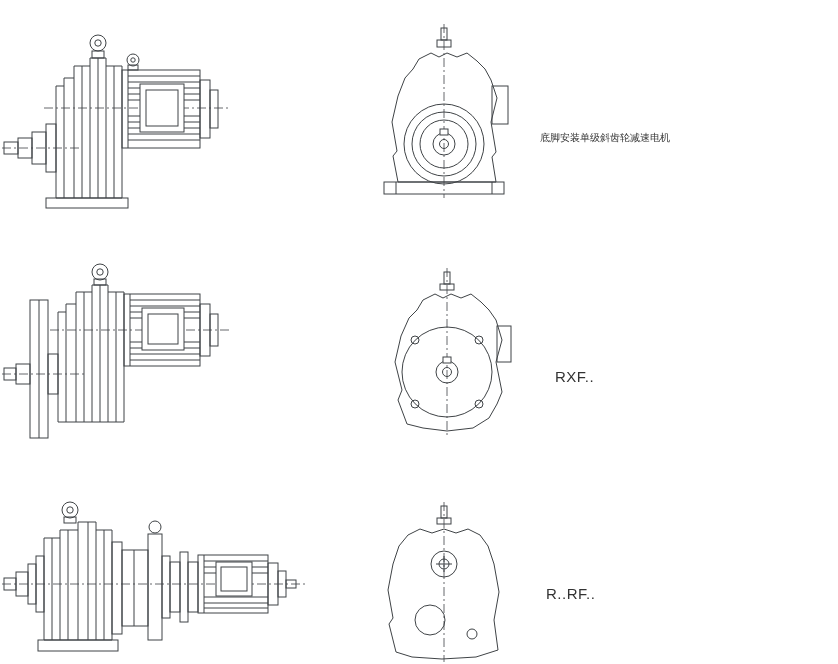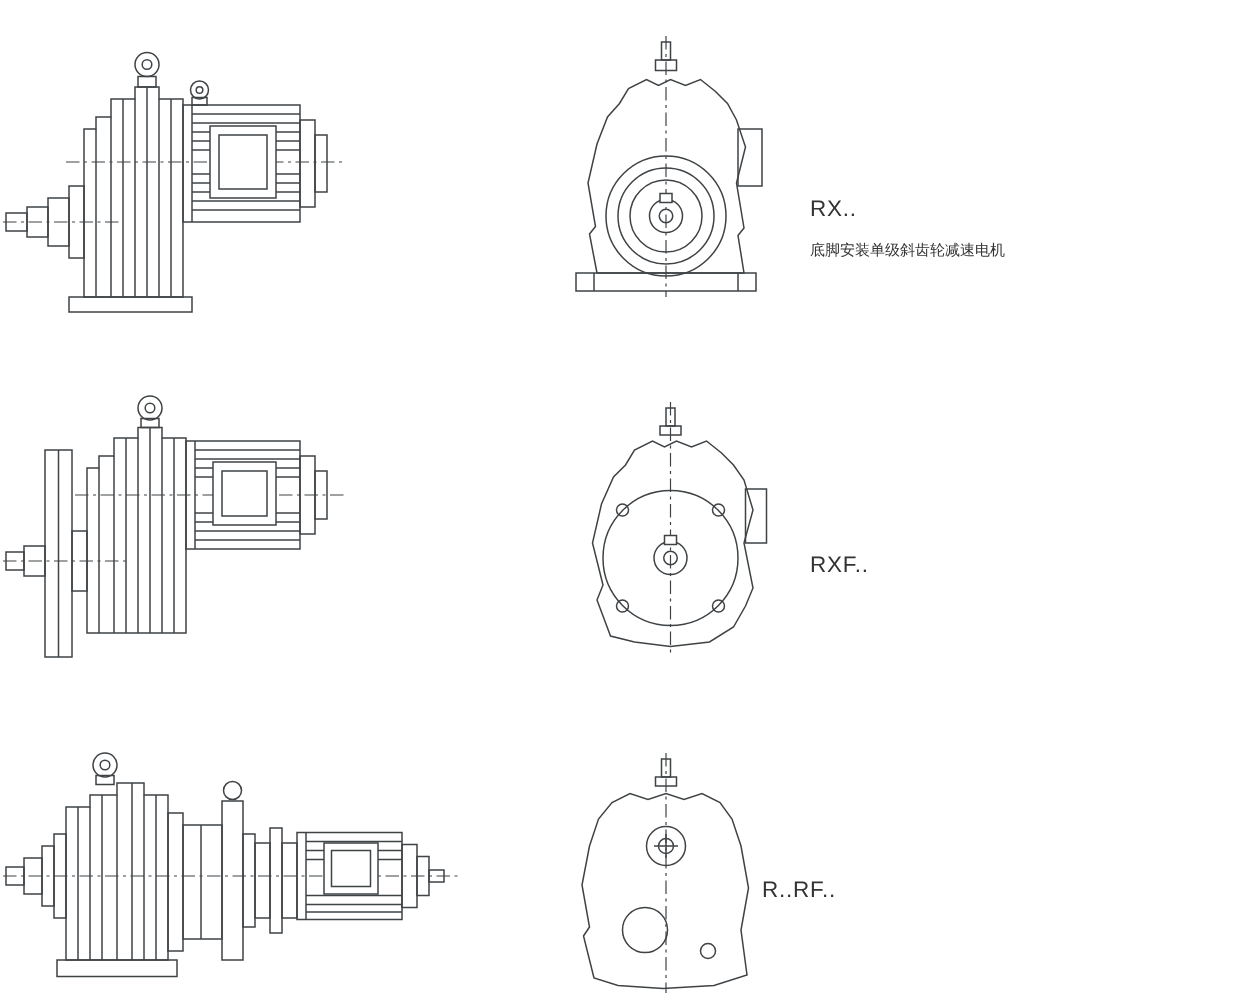--- a/index.html
+++ b/index.html
@@ -83,21 +83,20 @@
       <rect class="ln wf" x="58" y="105" width="8" height="6"></rect>
     </g>
     <g>
       <rect class="ln" x="2" y="158" width="120" height="12"></rect>
       <line class="ln" x1="14" y1="158" x2="14" y2="170"></line>
       <line class="ln" x1="110" y1="158" x2="110" y2="170"></line>
     </g>
   </svg>
 
   <div class="label-block" style="left:540px;top:131px;">
-    <p class="model">RX..</p>
     <p class="desc">底脚安装单级斜齿轮减速电机</p>
   </div>
 
   <svg class="view" style="left:2px;top:262px;" width="230" height="180" viewBox="0 0 230 180">
     <line class="cl" x1="0" y1="112" x2="82" y2="112"></line>
     <line class="cl" x1="48" y1="68" x2="228" y2="68"></line>
     <g>
       <rect class="ln" x="2" y="106" width="12" height="12"></rect>
       <rect class="ln" x="14" y="102" width="14" height="20"></rect>
     </g>
@@ -152,21 +151,21 @@
       <circle class="ln" cx="94" cy="72" r="4"></circle>
       <circle class="ln" cx="30" cy="72" r="4"></circle>
       <circle class="ln" cx="30" cy="136" r="4"></circle>
       <circle class="ln" cx="94" cy="136" r="4"></circle>
       <circle class="ln" cx="62" cy="104" r="11"></circle>
       <circle class="ln" cx="62" cy="104" r="4.5"></circle>
       <rect class="ln wf" x="58" y="89" width="8" height="6"></rect>
     </g>
   </svg>
 
-  <div class="label-block" style="left:540px;top:368px;">
+  <div class="label-block" style="left:555px;top:368px;">
     <p class="model">RXF..</p>
   </div>
 
   <svg class="view" style="left:2px;top:498px;" width="312" height="165" viewBox="0 0 312 165">
     <line class="cl" x1="0" y1="86" x2="306" y2="86"></line>
     <g>
       <rect class="ln" x="2" y="80" width="12" height="12"></rect>
       <rect class="ln" x="14" y="74" width="12" height="24"></rect>
       <rect class="ln" x="26" y="66" width="8" height="40"></rect>
       <rect class="ln" x="34" y="58" width="8" height="56"></rect>
@@ -225,17 +224,17 @@
     <g>
       <circle class="ln" cx="66" cy="62" r="13"></circle>
       <circle class="ln" cx="66" cy="62" r="5"></circle>
       <line class="ln" x1="58" y1="62" x2="74" y2="62"></line>
       <line class="ln" x1="66" y1="54" x2="66" y2="70"></line>
     </g>
     <circle class="ln" cx="52" cy="118" r="15"></circle>
     <circle class="ln" cx="94" cy="132" r="5"></circle>
   </svg>
 
-  <div class="label-block" style="left:508px;top:585px;">
+  <div class="label-block" style="left:546px;top:585px;">
     <p class="model">R..RF..</p>
   </div>
 
 </div>
 
 </body></html>

